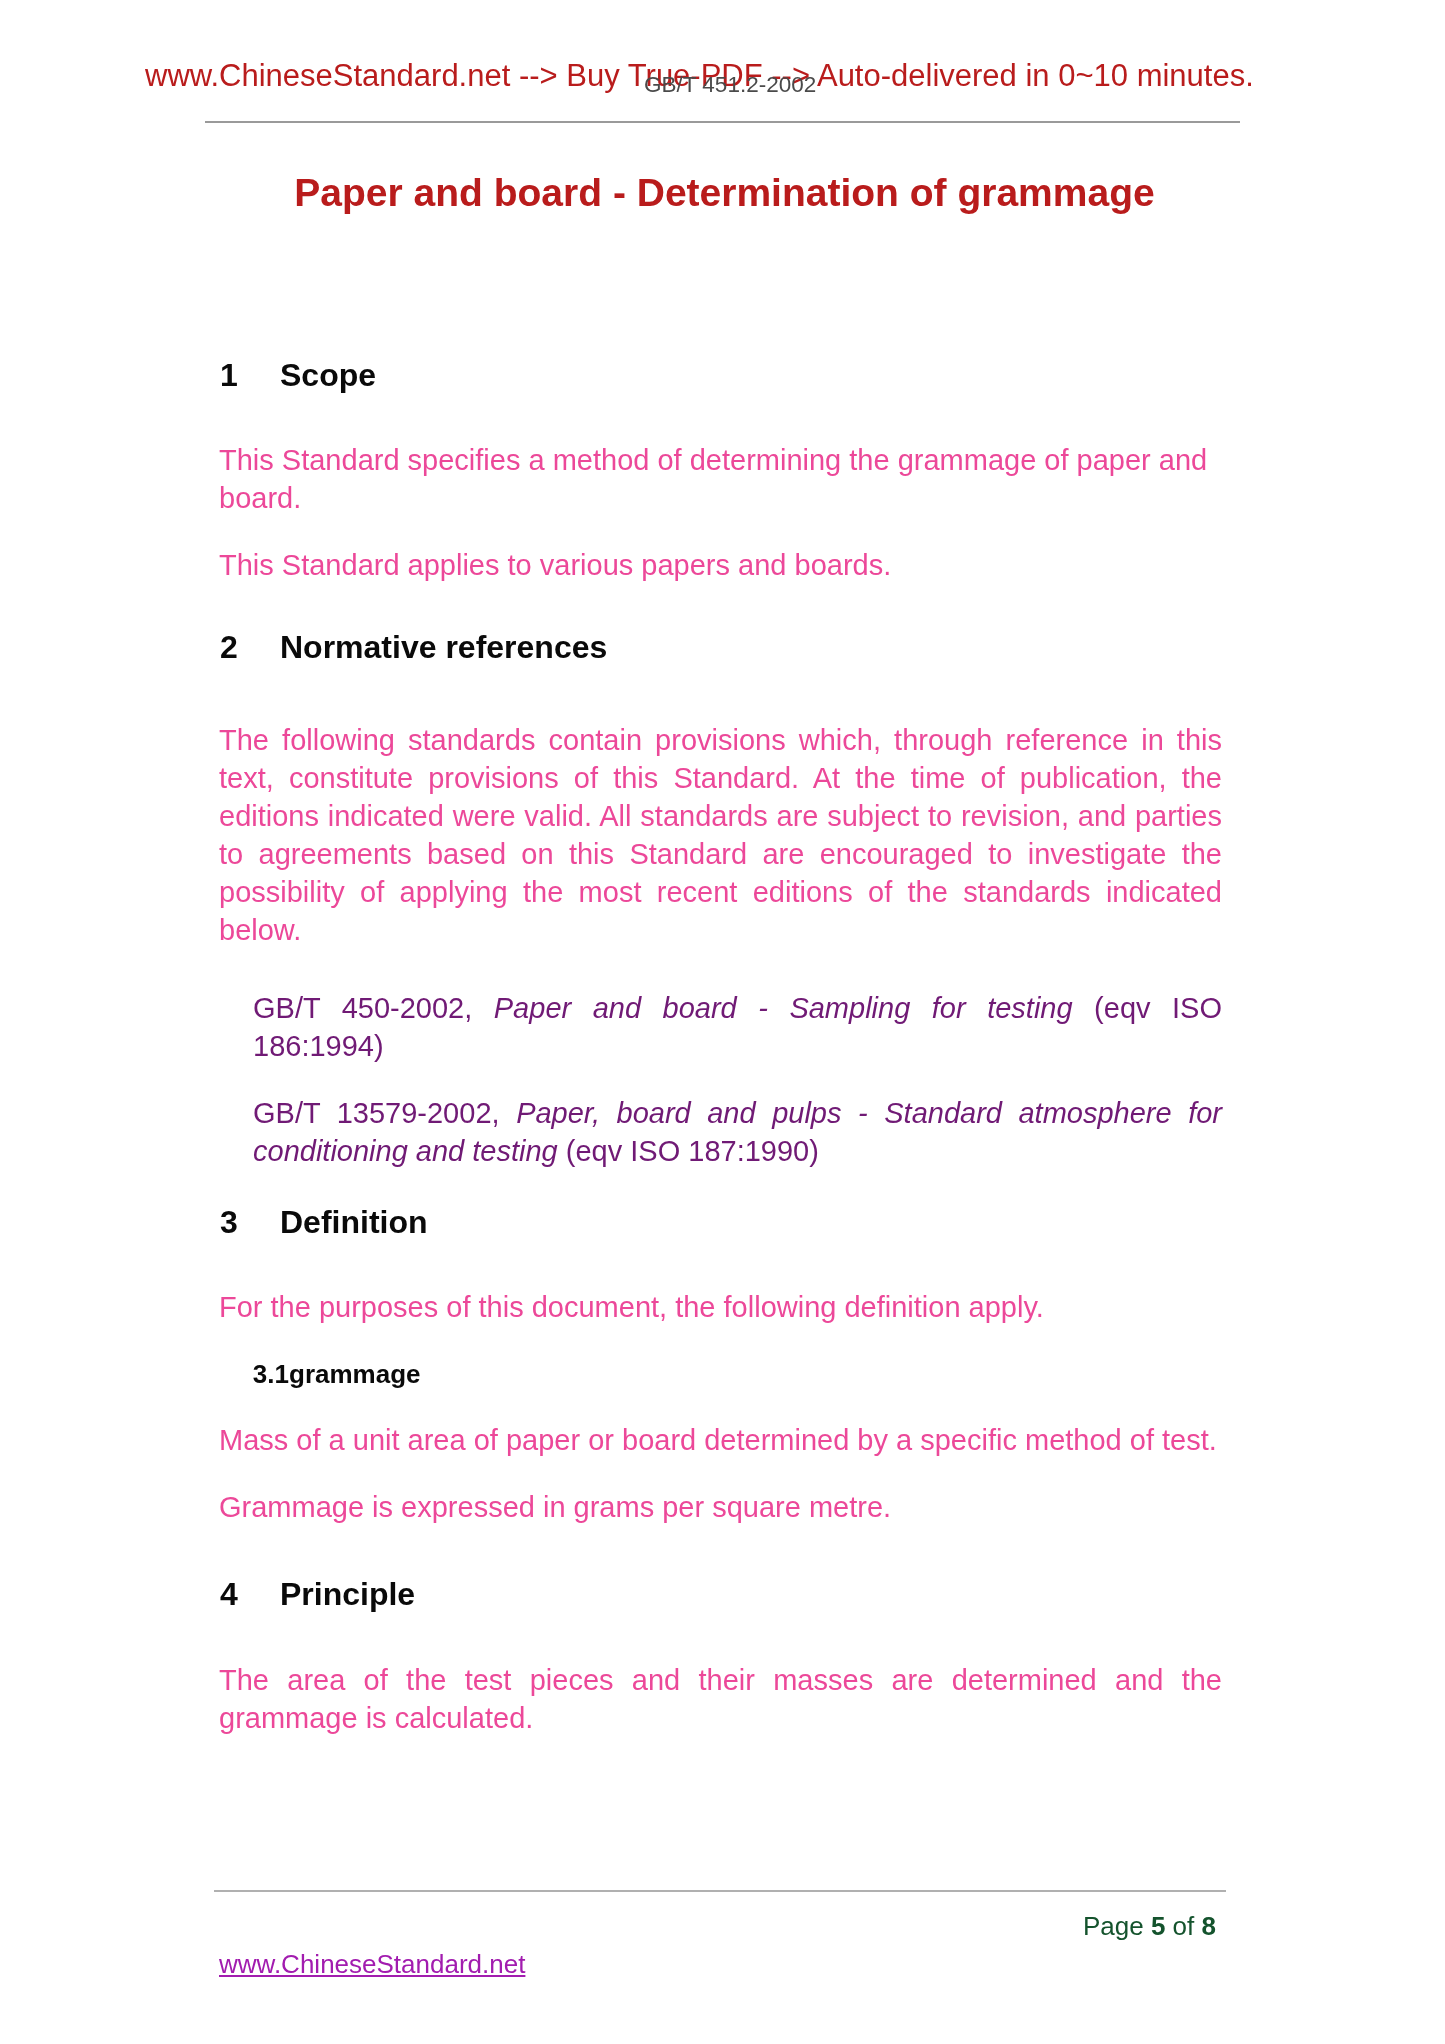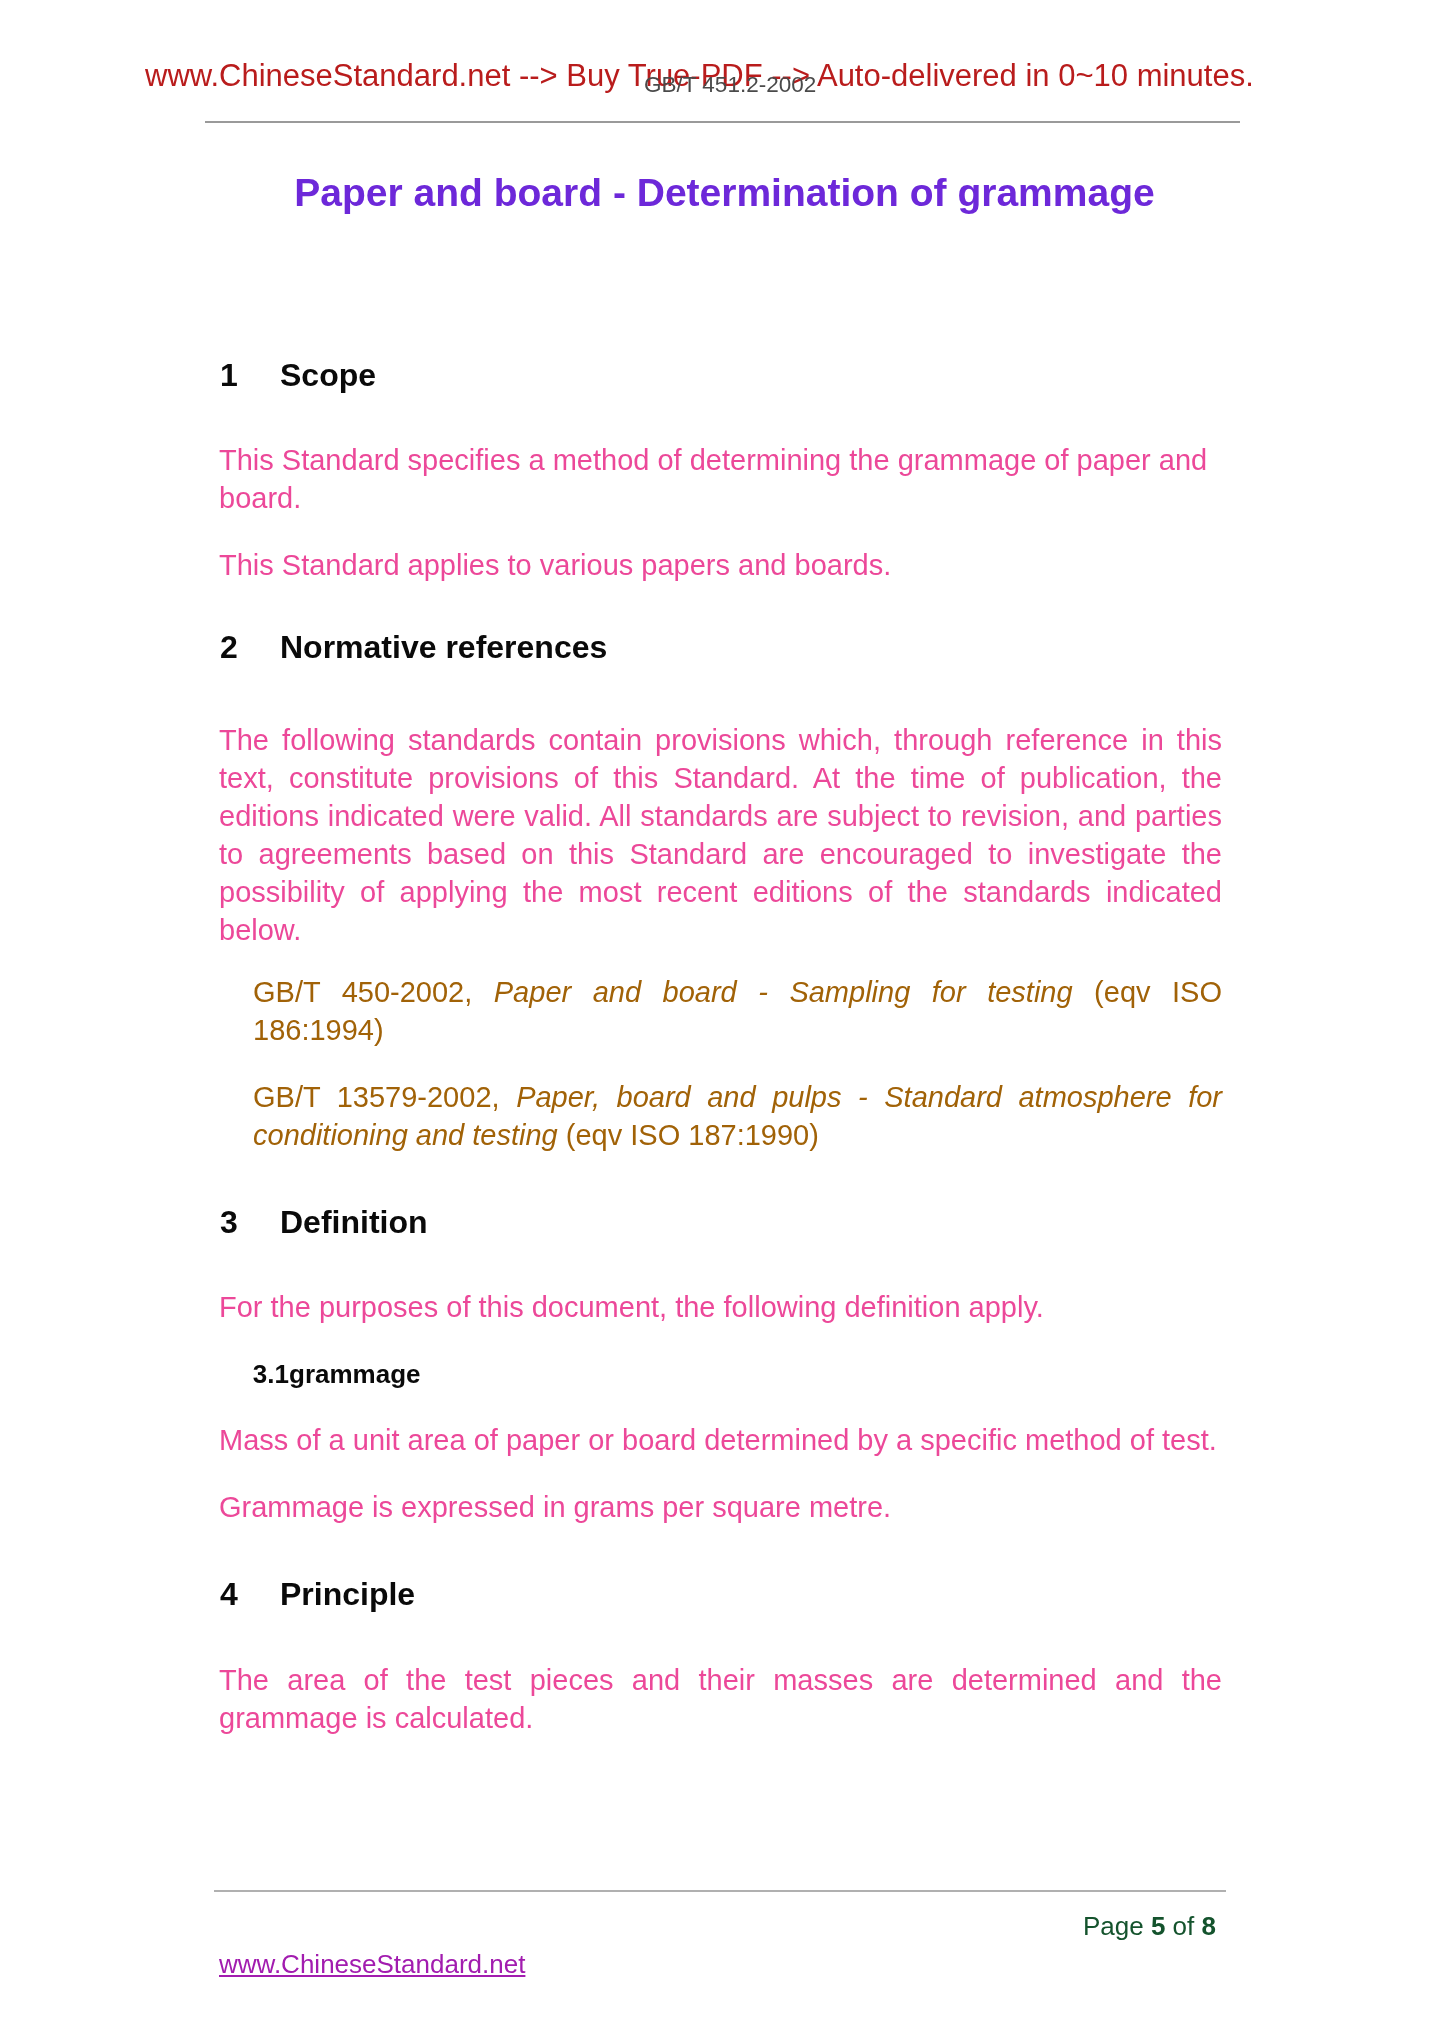--- a/index.html
+++ b/index.html
@@ -4,28 +4,28 @@
 <style>
   html, body { margin: 0; padding: 0; background: #ffffff; }
   body { width: 1445px; height: 2044px; position: relative; overflow: hidden;
          font-family: "Liberation Sans", sans-serif; color: #111111; }
   .abs { position: absolute; }
   .hdr-banner { left: 145px; top: 58px; width: 1160px; font-size: 31px; line-height: 36px;
                 color: #b91c1c; white-space: nowrap; }
   .hdr-code { left: 644px; top: 72px; font-size: 22.5px; line-height: 26px; color: #4a4a4a; white-space: nowrap; }
   .hdr-line { left: 205px; top: 121px; width: 1035px; height: 2px; background: #9a9a9a; }
   .title { left: 0; top: 170px; width: 1445px; text-align: center; font-size: 39px; line-height: 46px;
-           font-weight: bold; color: #6d28d9; padding-left: 4px; box-sizing: border-box; }
+           font-weight: bold; color: #b91c1c; padding-left: 4px; box-sizing: border-box; }
   .h1 { left: 220px; font-size: 32px; line-height: 46px; font-weight: bold; color: #0a0a0a; white-space: nowrap; }
   .h1 .num { display: inline-block; width: 60px; }
   .h2 { left: 219px; font-size: 26px; line-height: 32px; font-weight: bold; color: #0a0a0a; white-space: nowrap; }
   .h2 .num { display: inline-block; width: 70px; text-align: right; }
   .p { left: 219px; width: 1003px; font-size: 29px; line-height: 38px; color: #ec4899; }
   .p.just { text-align: justify; }
-  .ref { left: 253px; width: 969px; font-size: 29px; line-height: 38px; text-align: justify; color: #a16207; }
+  .ref { left: 253px; width: 969px; font-size: 29px; line-height: 38px; text-align: justify; color: #701a75; margin-top: 16px; }
   .ref i { font-style: italic; }
   .ftr-line { left: 214px; top: 1890px; width: 1012px; height: 2px; background: #b0b0b0; }
   .ftr-link { left: 219px; top: 1948px; font-size: 26px; line-height: 32px; color: #a21caf;
               text-decoration: underline; white-space: nowrap; }
 </style>
 </head>
 <body>
 
 <div class="abs hdr-banner">www.ChineseStandard.net --&gt; Buy True-PDF --&gt; Auto-delivered in 0~10 minutes.</div>
 <div class="abs hdr-code">GB/T 451.2-2002</div>

